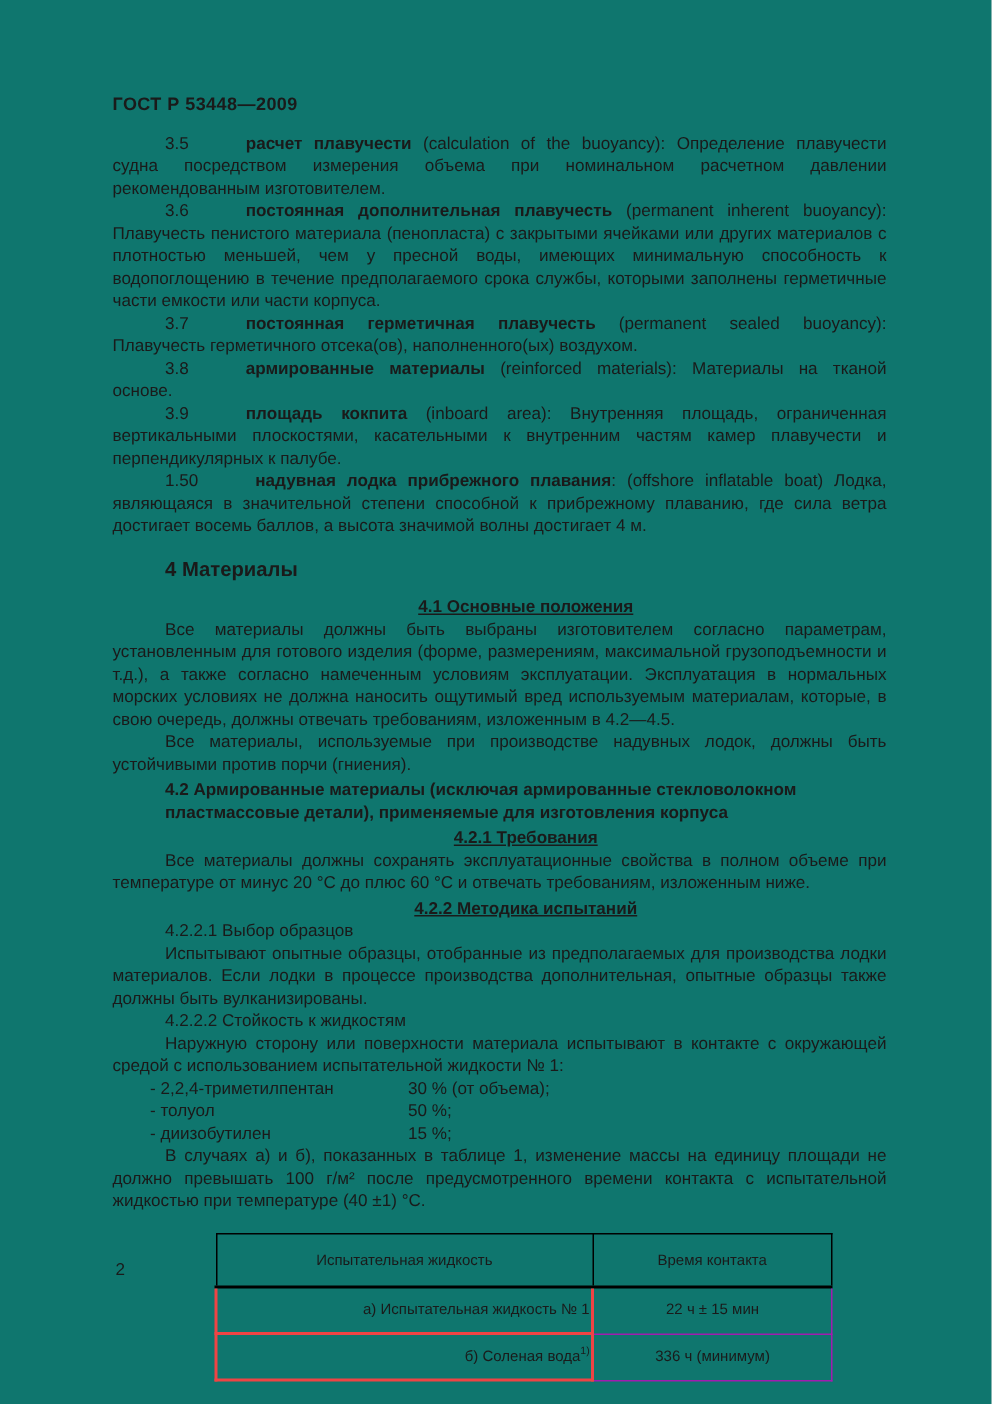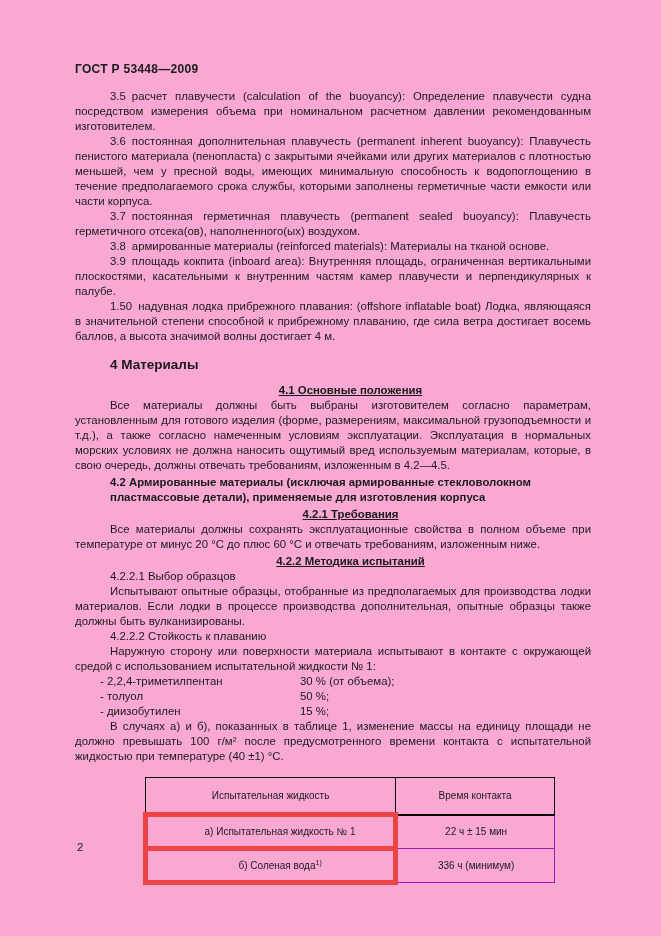--- a/index.html
+++ b/index.html
@@ -1,20 +1,20 @@
 <!DOCTYPE html>
 <html lang="ru"><head>
 <meta charset="utf-8">
 <style>
   html, body { margin: 0; padding: 0; background: #e8e8e8; }
   .page {
     position: relative;
     width: 661px;
     height: 936px;
-    background: #f9a8d4;
+    background: #0f766e;
     font-family: "Liberation Sans", sans-serif;
     color: #1a1a1a;
     overflow: hidden;
   }
   .doc-header {
     position: absolute;
     left: 75px;
     top: 62px;
     font-size: 12px;
     font-weight: bold;
@@ -27,21 +27,21 @@
     width: 516px;
     font-size: 11.4px;
     line-height: 15px;
     text-align: justify;
   }
   p.para {
     margin: 0;
     text-indent: 35px;
   }
   .t-num { margin-right: 6px; }
-  .t-term { font-weight: normal; }
+  .t-term { font-weight: bold; margin-left: 32px; }
   .h-main {
     font-size: 13.5px;
     font-weight: bold;
     margin: 13px 0 11px 35px;
     text-align: left;
   }
   .h-sub {
     font-weight: bold;
     margin: 2px 0 0 35px;
     text-align: center;
@@ -52,21 +52,20 @@
     margin: 2px 0 2px 35px;
     text-align: left;
   }
   .h-plain {
     margin: 0 0 0 35px;
     text-align: left;
   }
   .liquid-row {
     display: flex;
     margin-left: 25px;
-    gap: 28px;
   }
   .liquid-name { width: 172px; flex: none; }
   .liquid-val { flex: 1; text-align: left; }
   .table-block {
     margin: 13px 0 0 68px;
     width: 412px;
     font-size: 10px;
   }
   .table-caption {
     margin: 0 0 5px 0;
@@ -83,25 +82,25 @@
   table.gost th {
     border: 1px solid #000;
     border-bottom: 2px solid #000;
     font-weight: normal;
     height: 32px;
     text-align: center;
     vertical-align: middle;
     margin-top: 36px;
   }
   table.gost td.cell-liquid {
-    border: 5px solid #ef4444;
+    border: 2px solid #ef4444;
     height: 27px;
     padding-left: 20px;
     vertical-align: middle;
-    text-align: center;
+    text-align: right;
   }
   table.gost td.cell-time {
     border: 1px solid #a21caf;
     height: 27px;
     text-align: center;
     vertical-align: middle;
   }
   table.gost col.c1 { width: 252px; }
   table.gost col.c2 { width: 160px; }
   sup { font-size: 7px; line-height: 0; }
@@ -130,32 +129,33 @@
     <p class="para"><span class="t-num">3.8</span><span class="t-term">армированные материалы</span><span> (reinforced materials): Материалы на тканой основе.</span></p>
 
     <p class="para"><span class="t-num">3.9</span><span class="t-term">площадь кокпита</span><span> (inboard area): Внутренняя площадь, ограниченная вертикальными плос­костями, касательными к внутренним частям камер плавучести и перпендикулярных к палубе.</span></p>
 
     <p class="para"><span class="t-num">1.50</span><span class="t-term">надувная лодка прибрежного плавания</span><span>: (offshore inflatable boat) Лодка, являющаяся в зна­чительной степени способной к прибрежному плаванию, где сила ветра достигает восемь баллов, а вы­сота значимой волны достигает 4 м.</span></p>
 
     <div class="h-main">4  Материалы</div>
 
     <div class="h-sub">4.1  Основные положения</div>
     <p class="para">Все материалы должны быть выбраны изготовителем согласно параметрам, установленным для готового изделия (форме, размерениям, максимальной грузоподъемности и т.д.), а также согласно на­меченным условиям эксплуатации. Эксплуатация в нормальных морских условиях не должна наносить ощутимый вред используемым материалам, которые, в свою очередь, должны отвечать требованиям, изложенным в 4.2—4.5.</p>
+    <p class="para">Все материалы, используемые при производстве надувных лодок, должны быть устойчивыми про­тив порчи (гниения).</p>
 
     <div class="h-42">4.2  Армированные материалы (исключая армированные стекловолокном пластмассовые детали), применяемые для изготовления корпуса</div>
 
     <div class="h-sub">4.2.1  Требования</div>
     <p class="para">Все материалы должны сохранять эксплуатационные свойства в полном объеме при температуре от минус 20 °С до плюс 60 °С и отвечать требованиям, изложенным ниже.</p>
 
     <div class="h-sub">4.2.2  Методика испытаний</div>
 
     <div class="h-plain">4.2.2.1  Выбор образцов</div>
     <p class="para">Испытывают опытные образцы, отобранные из предполагаемых для производства лодки материа­лов. Если лодки в процессе производства дополнительная, опытные образцы также должны быть вул­канизированы.</p>
 
-    <div class="h-plain">4.2.2.2  Стойкость к плаванию</div>
+    <div class="h-plain">4.2.2.2  Стойкость к жидкостям</div>
     <p class="para">Наружную сторону или поверхности материала испытывают в контакте с окружающей средой с ис­пользованием испытательной жидкости № 1:</p>
 
     <div class="liquid-row">
         <span class="liquid-name">-  2,2,4-триметилпентан</span>
         <span class="liquid-val">30 % (от объема);</span>
       </div>
     <div class="liquid-row">
         <span class="liquid-name">-  толуол</span>
         <span class="liquid-val">50 %;</span>
       </div>

